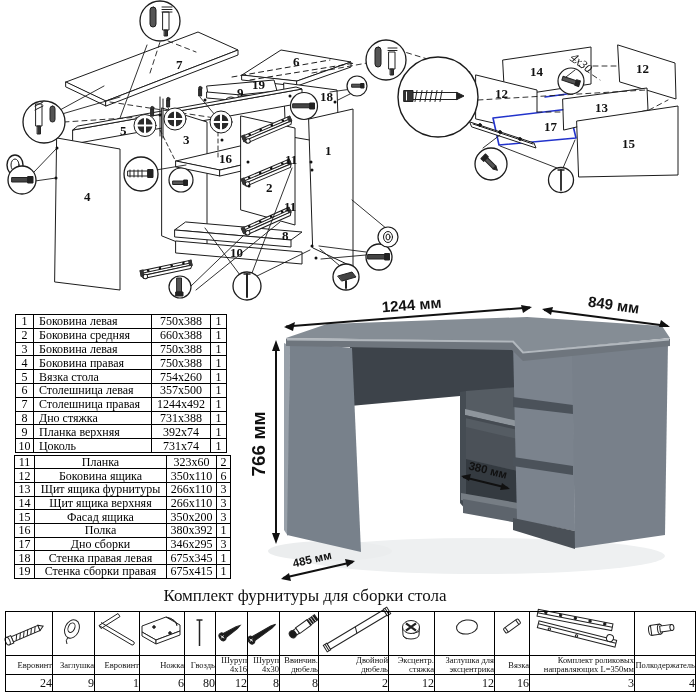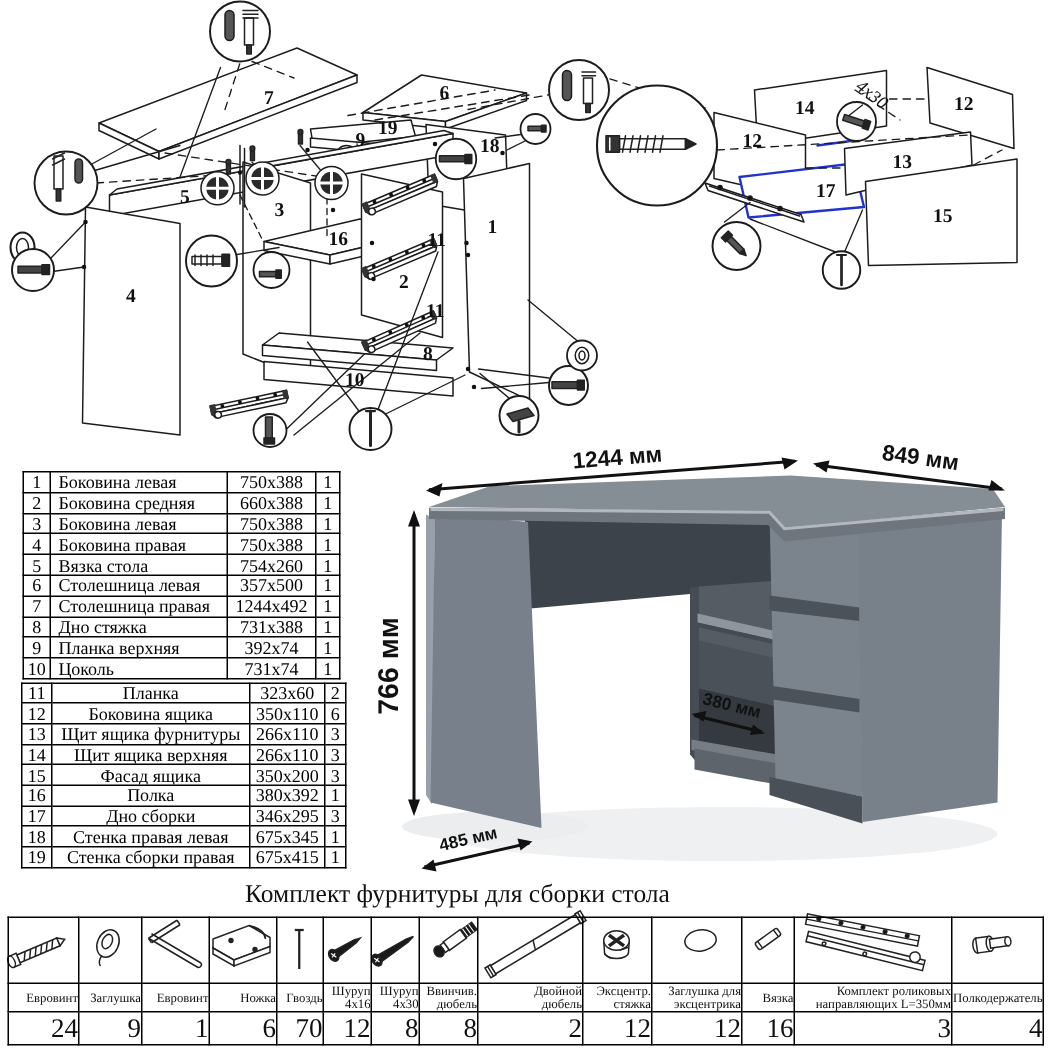--- a/index.html
+++ b/index.html
@@ -7,21 +7,21 @@
   #page{position:relative;width:700px;height:700px;}
   svg{position:absolute;left:0;top:0;}
   table{border-collapse:collapse;}
   .pt{position:absolute;font-family:"Liberation Serif",serif;font-size:12px;color:#000;}
   .pt td{border:1px solid #000;padding:0;line-height:1;white-space:nowrap;overflow:hidden;}
   .pt .c{text-align:center;}
   .pt .n{padding-left:5px;}
   #hw{position:absolute;left:5px;top:611px;font-family:"Liberation Serif",serif;}
   #hw td{border:1px solid #000;text-align:right;vertical-align:middle;padding:0;overflow:hidden;}
   #hw .lbl{font-size:8.5px;line-height:1.05;}
-  #hw .qty{font-size:18px;height:16px;}
+  #hw .qty{font-size:12px;height:16px;}
   #title{position:absolute;left:105px;top:586px;width:400px;text-align:center;font-size:17px;font-family:"Liberation Serif",serif;}
 </style>
 </head>
 <body>
 <div id="page">
 <svg width="700" height="700" viewBox="0 0 700 700">
 
 <g id="ev" stroke="#1c1c1c" stroke-width="1" fill="none" stroke-linejoin="round" stroke-linecap="round">
 
   <polygon points="66,82 198,32 238,50 106,101" fill="#fff"></polygon>
@@ -713,21 +713,21 @@
 <td class="lbl">Заглушка для<br>эксцентрика</td>
 <td class="lbl">Вязка</td>
 <td class="lbl">Комплект роликовых<br>направляющих L=350мм</td>
 <td class="lbl">Полкодержатель</td>
 </tr>
 <tr class="qty" style="height:17px">
 <td class="qty">24</td>
           <td class="qty">9</td>
           <td class="qty">1</td>
           <td class="qty">6</td>
-          <td class="qty">70</td>
+          <td class="qty">80</td>
           <td class="qty">12</td>
           <td class="qty">8</td>
           <td class="qty">8</td>
           <td class="qty">2</td>
           <td class="qty">12</td>
           <td class="qty">12</td>
           <td class="qty">16</td>
           <td class="qty">3</td>
           <td class="qty">4</td>
 </tr>

